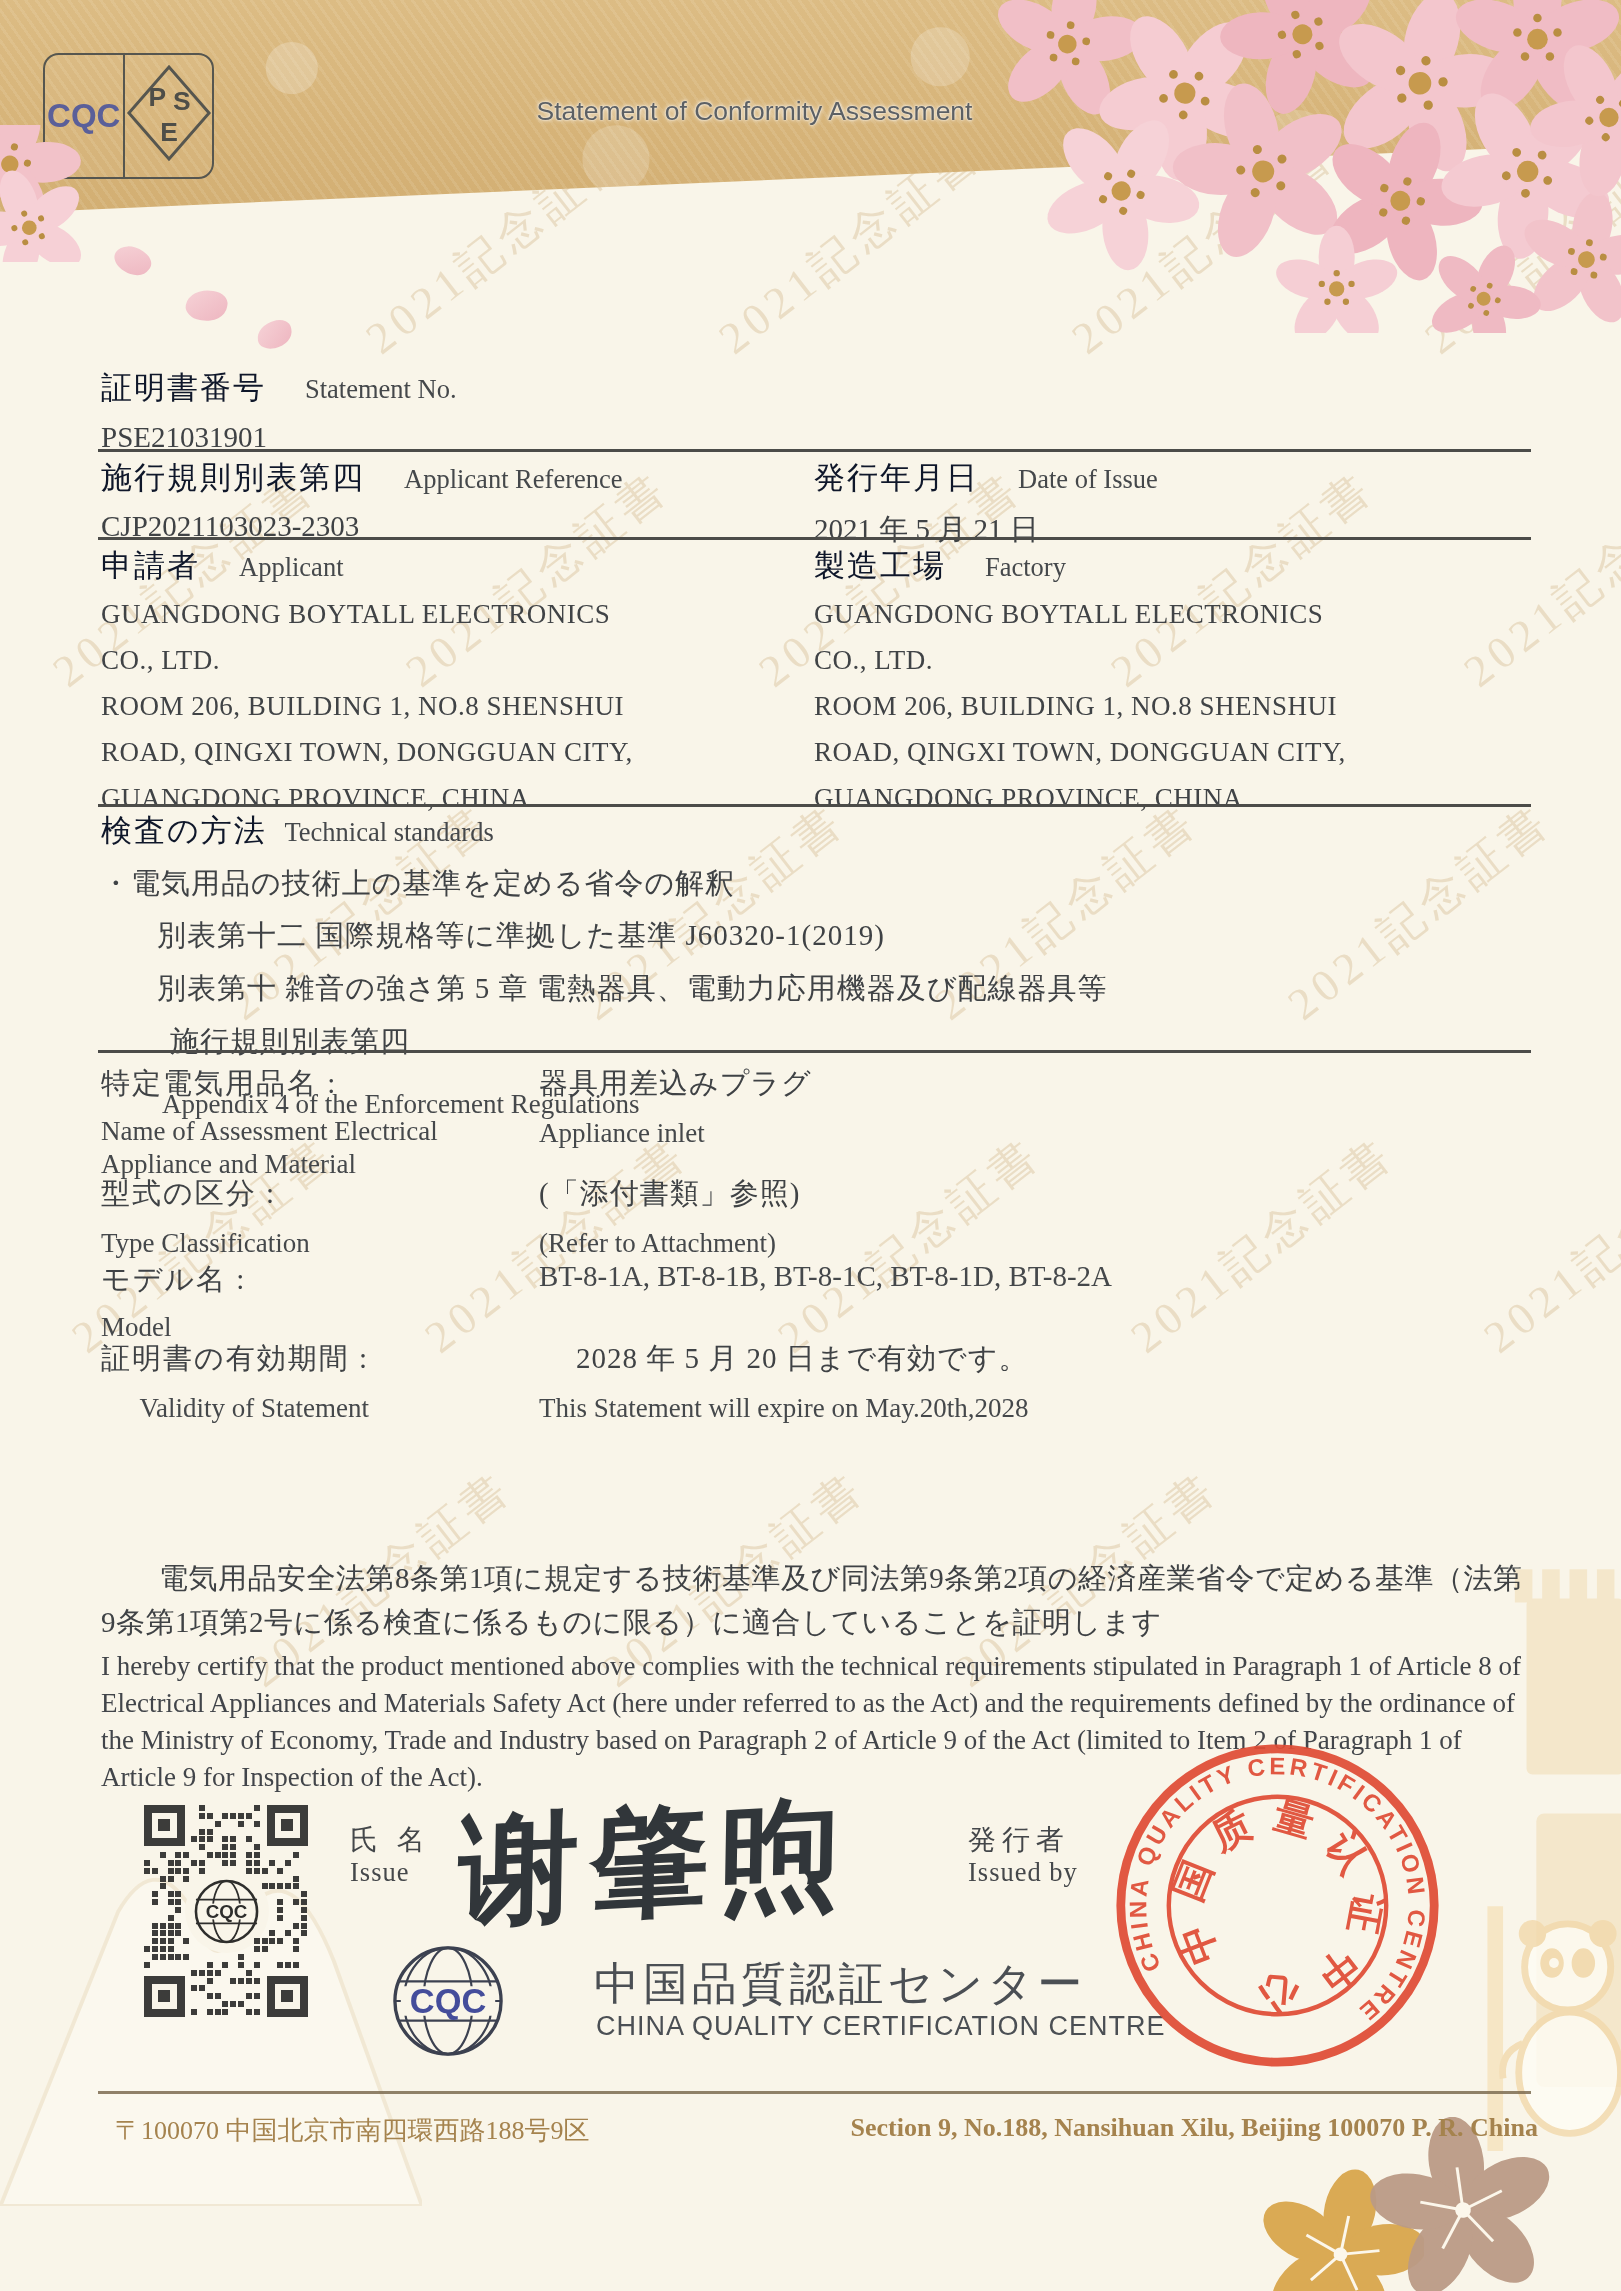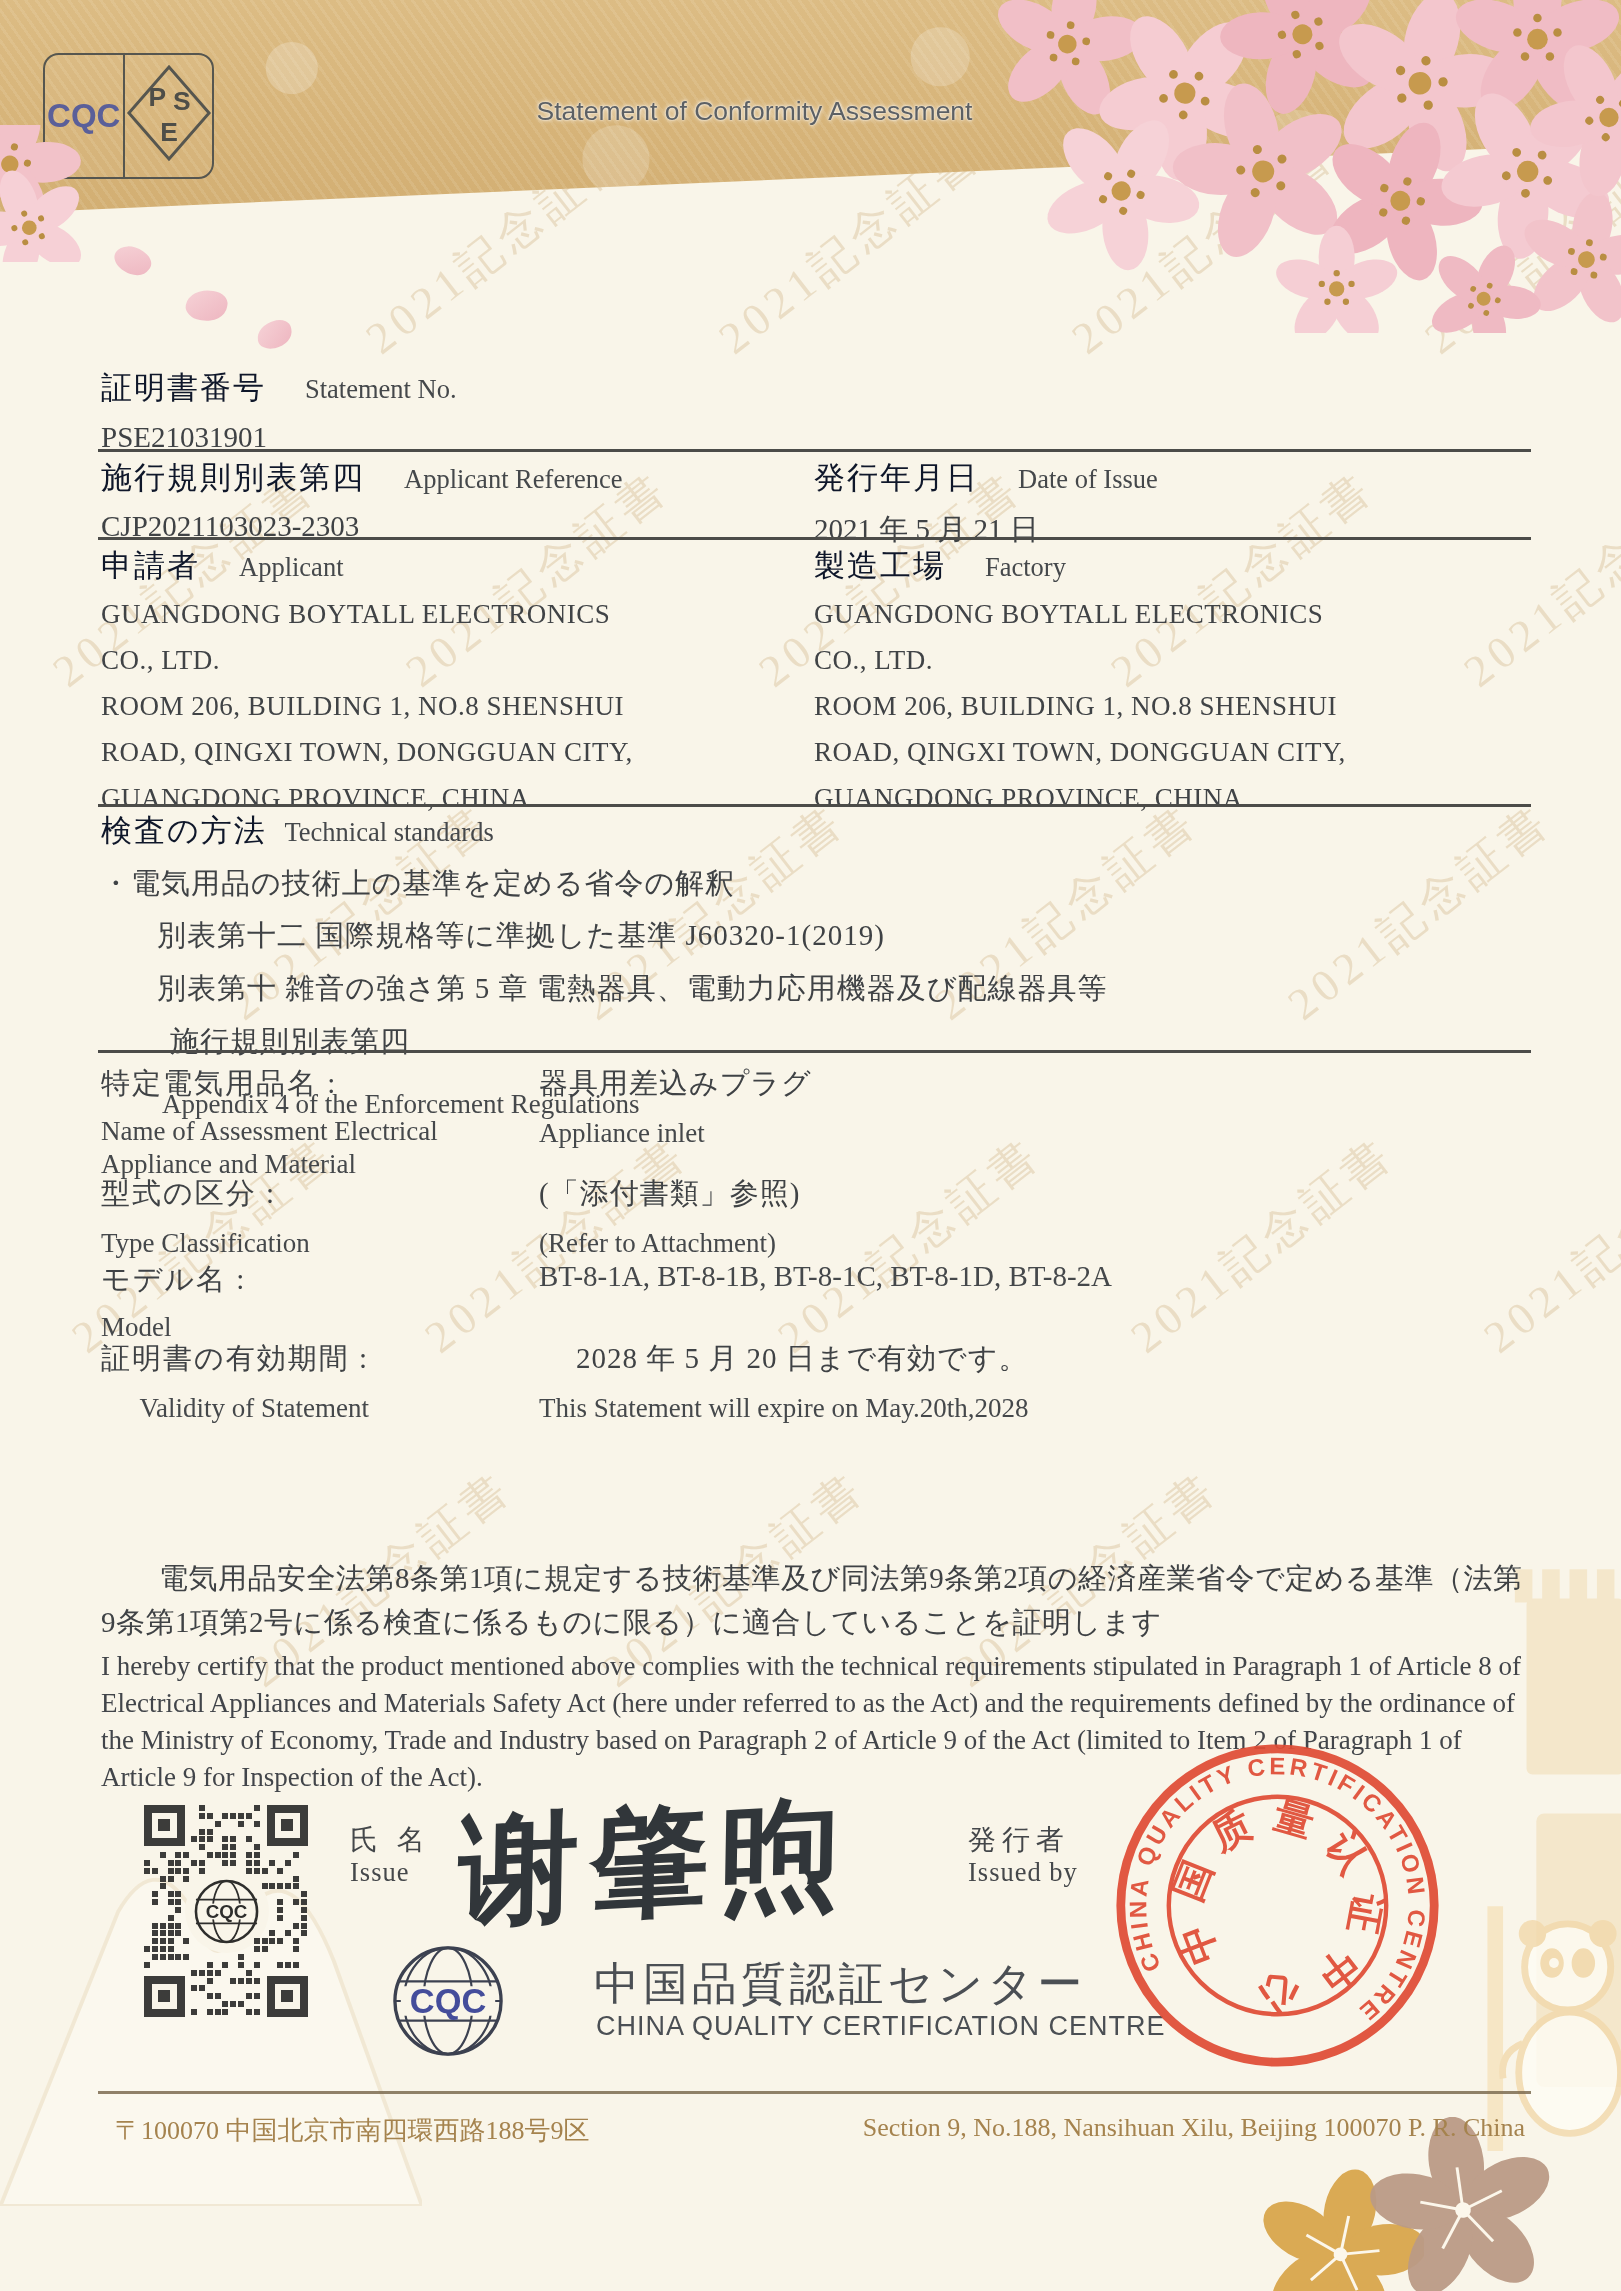--- a/index.html
+++ b/index.html
@@ -90,21 +90,21 @@
     position:absolute; left:459px; top:1782px; font-size:120px; color:#31363a;
     transform:rotate(-3deg) skewX(-4deg); letter-spacing:9.8px; z-index:2;
     font-weight:bold; white-space:nowrap;
   }
   .org-jp{position:absolute; left:594px; top:1954px; font-size:45px; letter-spacing:3.9px; color:#4b4f54; z-index:2; white-space:nowrap;}
   .org-en{position:absolute; left:596px; top:2011px; font-family:"Liberation Sans","DejaVu Sans",sans-serif;
     font-size:27px; letter-spacing:1px; color:#4b4f54; z-index:2; white-space:nowrap;}
   
   .foot{position:absolute; top:2113px; font-size:26px; color:#a5834e; z-index:2; white-space:nowrap;}
   #foot-left{left:115px;}
-  #foot-right{right:96px;}
+  #foot-right{right:83px;font-weight:bold;}
   
   .petal{position:absolute; background:linear-gradient(135deg,#f6cfd5,#ecaebb); border-radius:62% 38% 58% 42%; z-index:2; opacity:.9;}
   .decor{position:absolute; z-index:0;}
   .stamp-wrap{position:absolute; left:1111px; top:1739px; z-index:4; opacity:.93;}
   .blossoms{position:absolute; z-index:6; pointer-events:none;}
 </style>
 </head>
 <body>
 
 <div class="page">

